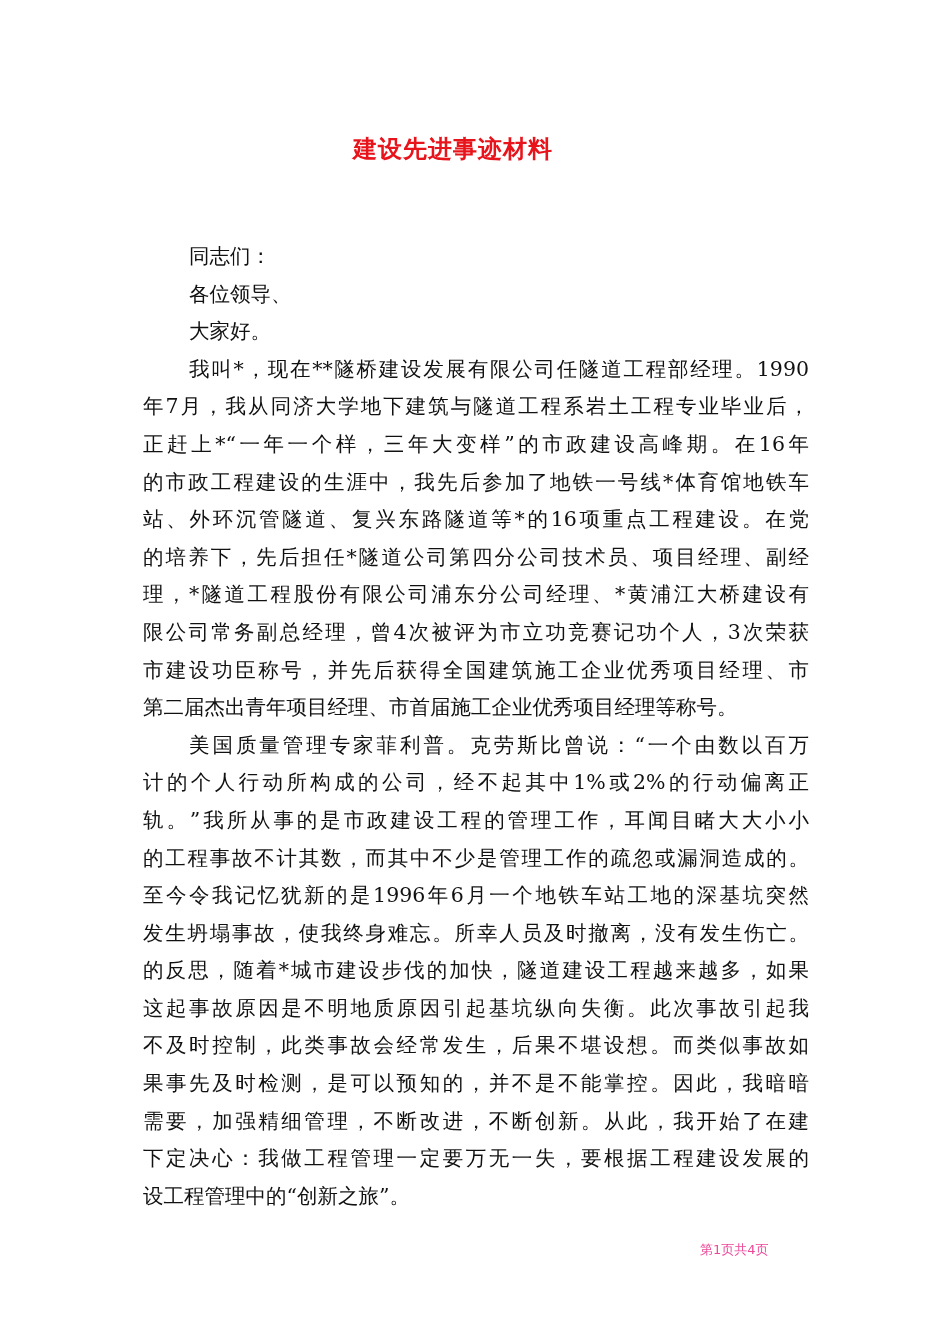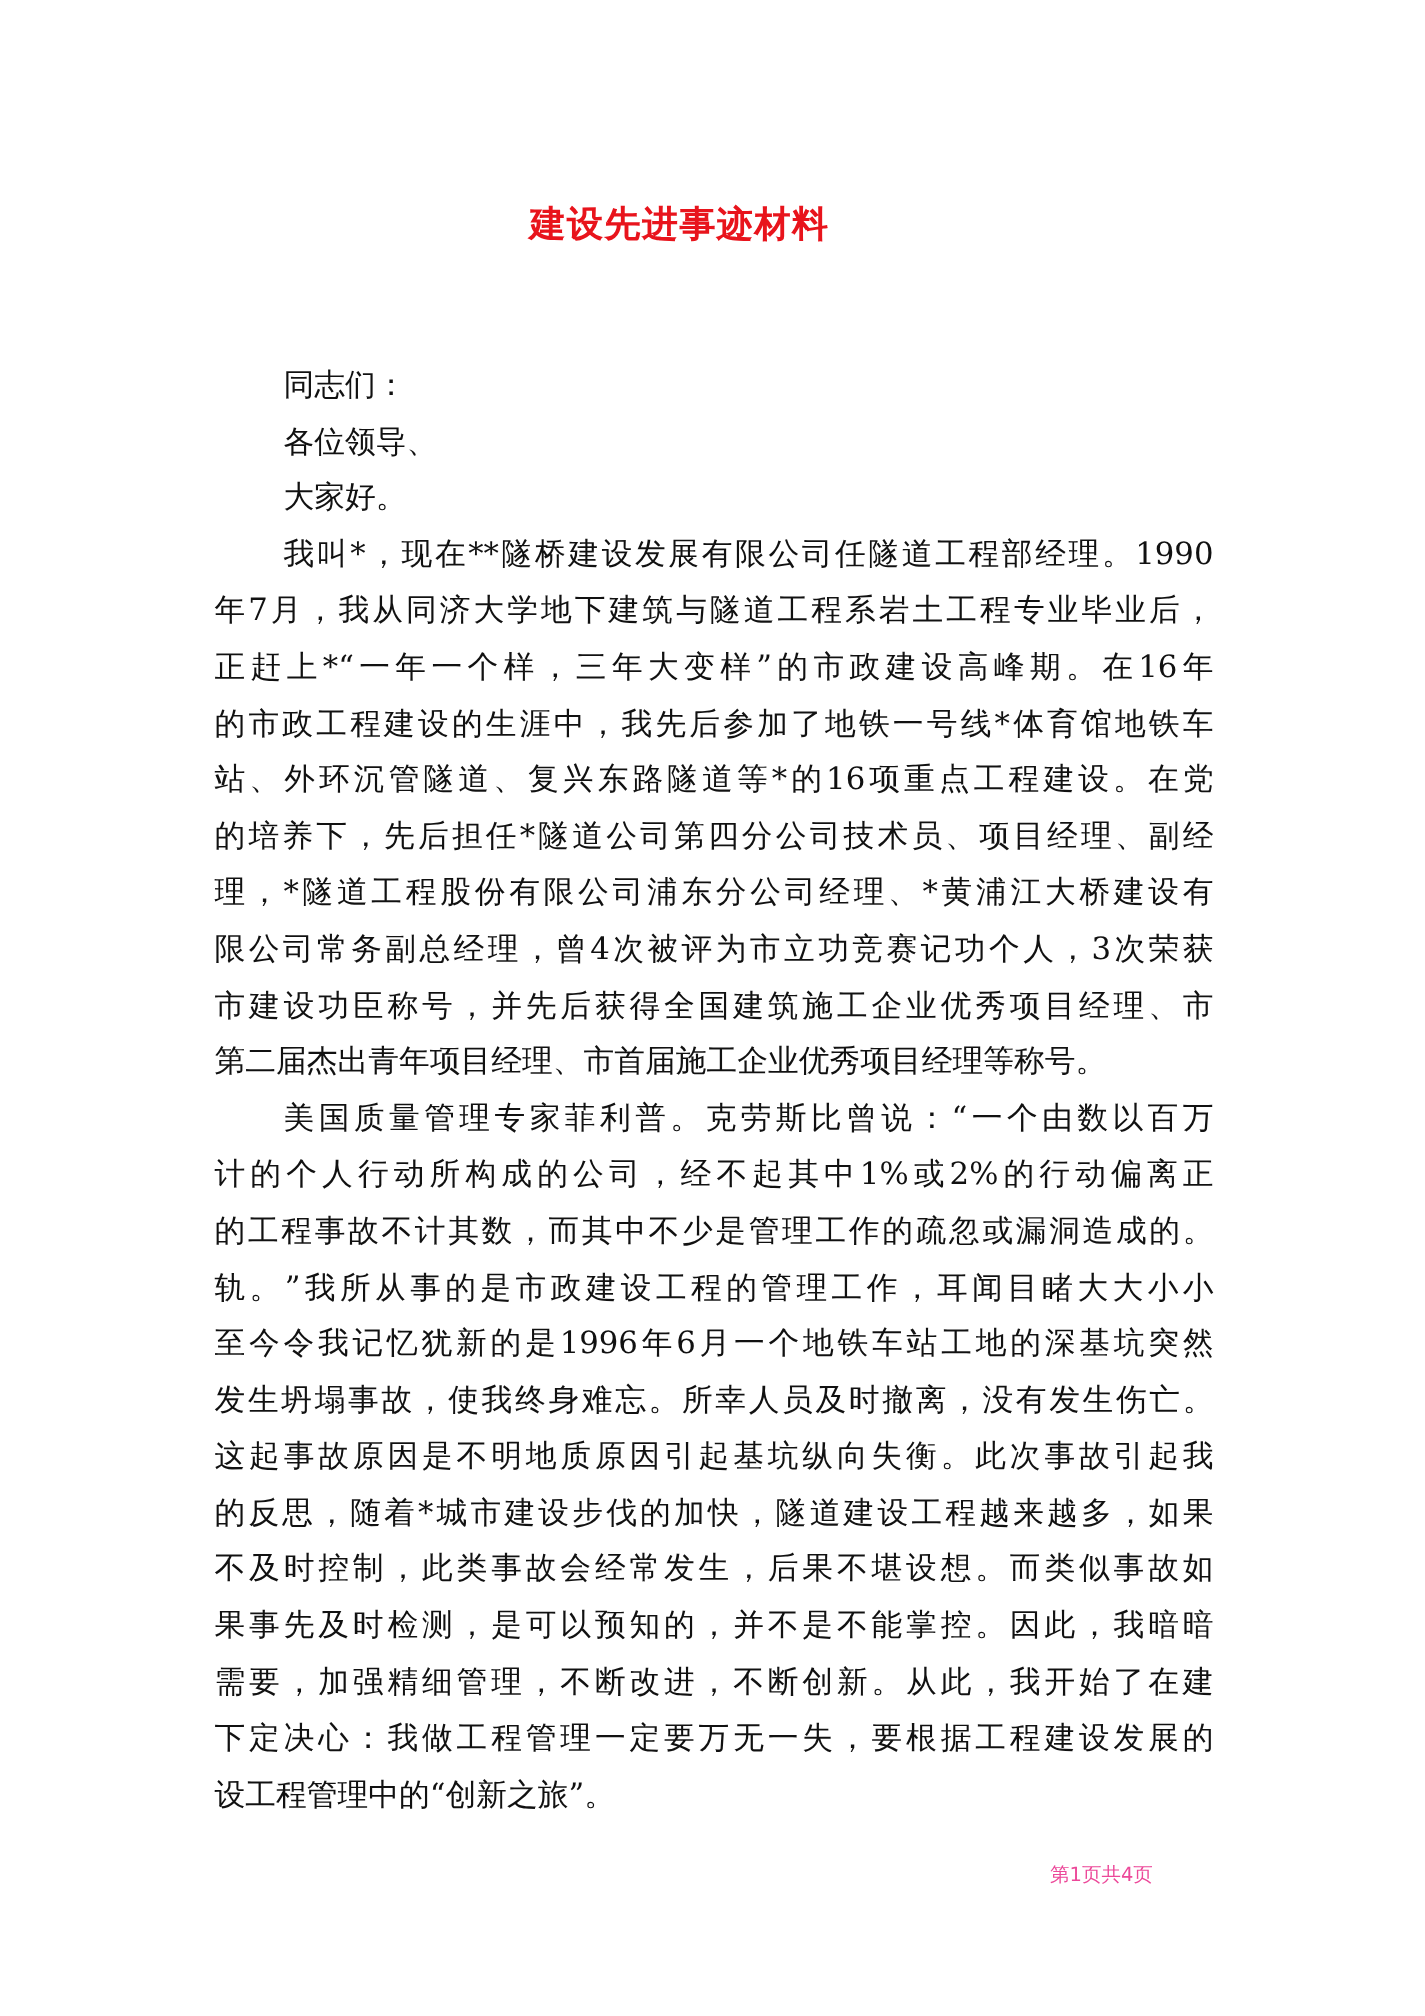--- a/index.html
+++ b/index.html
@@ -80,26 +80,26 @@
     <span class="line">正赶上*“一年一个样，三年大变样”的市政建设高峰期。在16年</span>
     <span class="line">的市政工程建设的生涯中，我先后参加了地铁一号线*体育馆地铁车</span>
     <span class="line">站、外环沉管隧道、复兴东路隧道等*的16项重点工程建设。在党</span>
     <span class="line">的培养下，先后担任*隧道公司第四分公司技术员、项目经理、副经</span>
     <span class="line">理，*隧道工程股份有限公司浦东分公司经理、*黄浦江大桥建设有</span>
     <span class="line">限公司常务副总经理，曾4次被评为市立功竞赛记功个人，3次荣获</span>
     <span class="line">市建设功臣称号，并先后获得全国建筑施工企业优秀项目经理、市</span>
     <span class="line last">第二届杰出青年项目经理、市首届施工企业优秀项目经理等称号。</span>
     <span class="line indent">美国质量管理专家菲利普。克劳斯比曾说：“一个由数以百万</span>
     <span class="line">计的个人行动所构成的公司，经不起其中1%或2%的行动偏离正</span>
+    <span class="line">轨。”我所从事的是市政建设工程的管理工作，耳闻目睹大大小小</span>
     <span class="line">的工程事故不计其数，而其中不少是管理工作的疏忽或漏洞造成的。</span>
-    <span class="line">轨。”我所从事的是市政建设工程的管理工作，耳闻目睹大大小小</span>
     <span class="line">至今令我记忆犹新的是1996年6月一个地铁车站工地的深基坑突然</span>
     <span class="line">发生坍塌事故，使我终身难忘。所幸人员及时撤离，没有发生伤亡。</span>
+    <span class="line">的反思，随着*城市建设步伐的加快，隧道建设工程越来越多，如果</span>
     <span class="line">这起事故原因是不明地质原因引起基坑纵向失衡。此次事故引起我</span>
-    <span class="line">的反思，随着*城市建设步伐的加快，隧道建设工程越来越多，如果</span>
     <span class="line">不及时控制，此类事故会经常发生，后果不堪设想。而类似事故如</span>
     <span class="line">果事先及时检测，是可以预知的，并不是不能掌控。因此，我暗暗</span>
     <span class="line">需要，加强精细管理，不断改进，不断创新。从此，我开始了在建</span>
     <span class="line">下定决心：我做工程管理一定要万无一失，要根据工程建设发展的</span>
     <span class="line last">设工程管理中的“创新之旅”。</span>
   </div>
 
   <div class="footer">第1页共4页</div>
 </div>
 

